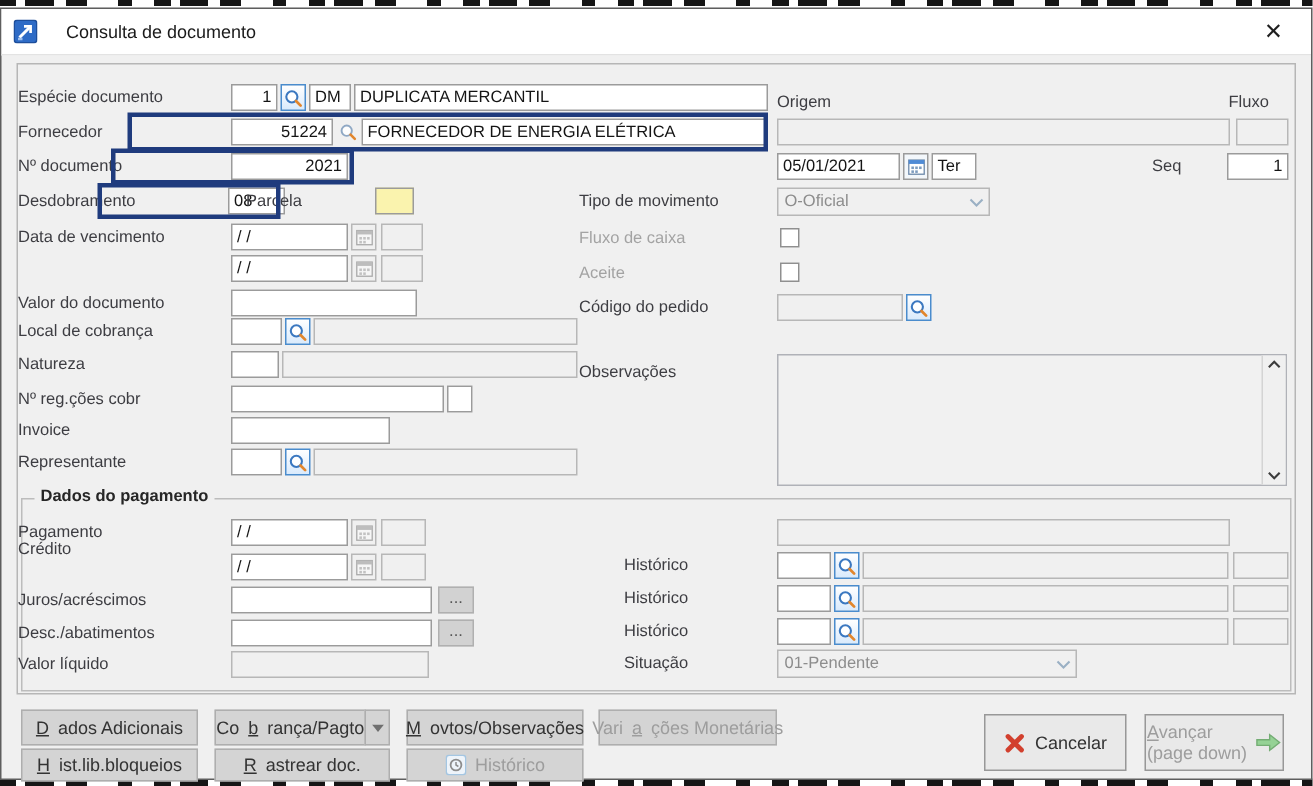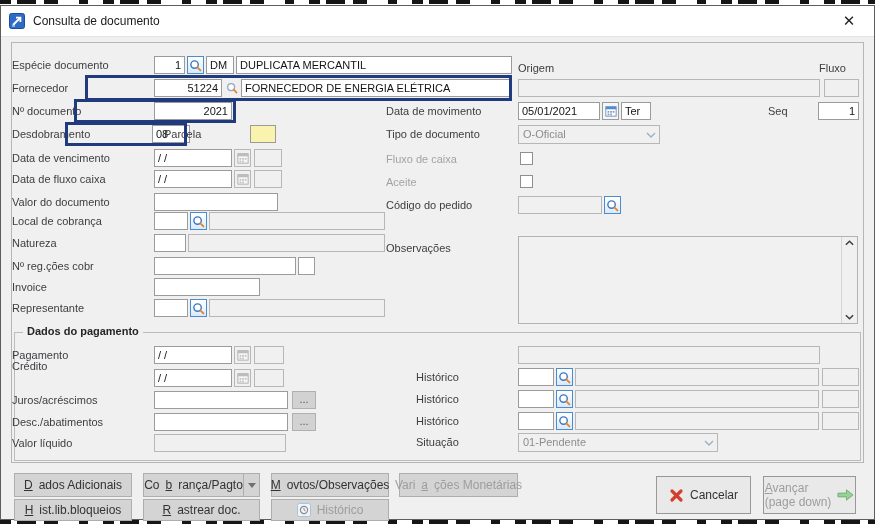--- a/index.html
+++ b/index.html
@@ -8,21 +8,21 @@
 
   .residue { position:absolute; left:0; right:0; height:5px;
     background:repeating-linear-gradient(90deg,#161616 0 11px,#fff 11px 17px,#161616 17px 36px,#fff 36px 44px,#161616 44px 58px,#fff 58px 79px,#161616 79px 88px,#fff 88px 103px); }
   .residue.top { top:0; height:4px; }
   .residue.bottom { bottom:0; }
 
   .dialog { position:absolute; left:0; top:5px; width:875px; height:515px;
     border:1px solid #5e5e5e; background:#f0f0f0; }
 
   .titlebar { position:absolute; left:0; top:0; right:0; height:31px; background:#fff;
-    display:flex; align-items:center; padding:0 8px; gap:8px; border-bottom:1px solid #e3e3e3; }
+    display:flex; align-items:center; padding:0 8px; gap:19px; border-bottom:1px solid #e3e3e3; }
   .title { font-size:12px; color:#1a1a1a; }
   .close-btn { margin-left:auto; width:34px; height:26px; display:flex; align-items:center; justify-content:center;
     font-size:15px; color:#1f1f1f; cursor:default; }
 
   .panel { position:absolute; left:10px; top:36px; width:853px; height:421px;
     border:1px solid #b6b6b6; background:#f0f0f0; }
 
   .lbl { position:absolute; height:18px; line-height:18px; font-size:11px; color:#3d3d42; text-align:left; white-space:nowrap; }
   .lbl.la { text-align:left; }
   .lbl.dis { color:#a3a3a3; }
@@ -129,21 +129,20 @@
             <rect x="3" y="7" width="2" height="2"></rect>
             <rect x="6" y="7" width="2" height="2"></rect>
             <rect x="9" y="7" width="2" height="2"></rect>
             <rect x="3" y="10" width="2" height="2"></rect>
             <rect x="6" y="10" width="2" height="2"></rect>
           </g>
         </svg>
     </span>
     <span class="fld dis" style="left:242px;top:106px;width:28px"></span>
 
-    <span class="lbl" style="left:0;width:138px;top:127px">Data de fluxo caixa</span>
     <span class="fld" style="left:142px;top:127px;width:78px">/ /</span>
     <span class="cal dis" style="left:222px;top:127px">
       <svg width="12" height="12" viewBox="0 0 14 14">
           <rect x="1" y="2" width="12" height="11" fill="#f6f6f6" stroke="#a9a9a9"></rect>
           <rect x="1" y="2" width="12" height="3" fill="#bdbdbd"></rect>
           <g fill="#c2c2c2">
             <rect x="3" y="7" width="2" height="2"></rect>
             <rect x="6" y="7" width="2" height="2"></rect>
             <rect x="9" y="7" width="2" height="2"></rect>
             <rect x="3" y="10" width="2" height="2"></rect>
@@ -185,40 +184,39 @@
           <line x1="9" y1="9" x2="12.3" y2="12.3" stroke="#e2862c" stroke-width="2" stroke-linecap="round"></line>
         </svg>
     </span>
     <span class="fld dis" style="left:197px;top:256px;width:176px"></span>
 
     <span class="lbl la" style="left:506px;width:60px;top:16px">Origem</span>
     <span class="lbl" style="left:807px;width:40px;top:16px">Fluxo</span>
     <span class="fld dis" style="left:506px;top:36px;width:302px"></span>
     <span class="fld dis" style="left:812px;top:36px;width:35px"></span>
 
-    <span class="lbl" style="left:374px;width:130px;top:59px">Data de movimento</span>
     <span class="fld" style="left:506px;top:59px;width:82px">05/01/2021</span>
     <span class="cal" style="left:590px;top:59px">
       <svg width="12" height="12" viewBox="0 0 14 14">
           <rect x="1" y="2" width="12" height="11" fill="#fff" stroke="#6b87a8"></rect>
           <rect x="1" y="2" width="12" height="3" fill="#4f8bd6"></rect>
           <g fill="#7d9cbf">
             <rect x="3" y="7" width="2" height="2"></rect>
             <rect x="6" y="7" width="2" height="2"></rect>
             <rect x="9" y="7" width="2" height="2"></rect>
             <rect x="3" y="10" width="2" height="2"></rect>
             <rect x="6" y="10" width="2" height="2"></rect>
           </g>
         </svg>
     </span>
     <span class="fld" style="left:609px;top:59px;width:30px">Ter</span>
     <span class="lbl" style="left:756px;width:42px;top:59px">Seq</span>
     <span class="fld ra" style="left:806px;top:59px;width:41px">1</span>
 
-    <span class="lbl" style="left:374px;width:130px;top:82px">Tipo de documento</span>
+    <span class="lbl" style="left:374px;width:130px;top:82px">Tipo de movimento</span>
     <span class="combo" style="left:506px;top:82px;width:142px">
       <span>O-Oficial</span>
       <span class="arr">
           <svg width="10" height="6" viewBox="0 0 10 6">
             <path d="M1 1 L5 5 L9 1" stroke="#9ab0c4" fill="none" stroke-width="1.4"></path>
           </svg>
         </span>
     </span>
 
     <span class="lbl dis" style="left:374px;width:130px;top:107px">Fluxo de caixa</span>

